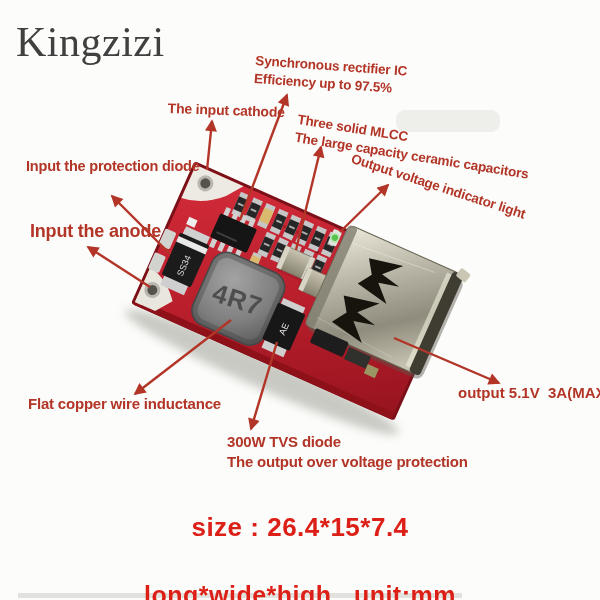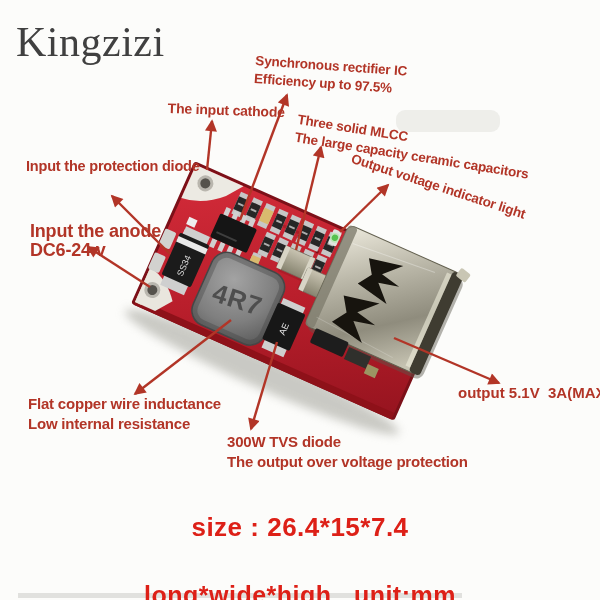--- a/index.html
+++ b/index.html
@@ -268,25 +268,23 @@
   <div>The large capacity ceramic capacitors</div>
 </div>
 <div class="co" id="co-led">
   <div>Output voltage indicator light</div>
 </div>
 <div class="co" id="co-prot">
   <div>Input the protection diode</div>
 </div>
 <div class="co" id="co-anode">
   <div>Input the anode</div>
-  <div>DC6-24 v</div>
 </div>
 <div class="co" id="co-ind">
   <div>Flat copper wire inductance</div>
-  <div>Low internal resistance</div>
 </div>
 <div class="co" id="co-tvs">
   <div>300W TVS diode</div>
   <div>The output over voltage protection</div>
 </div>
 <div class="co" id="co-out">
   <div>output 5.1V  3A(MAX)</div>
 </div>
 
 <div class="footer" id="footer-size">size : 26.4*15*7.4</div>

